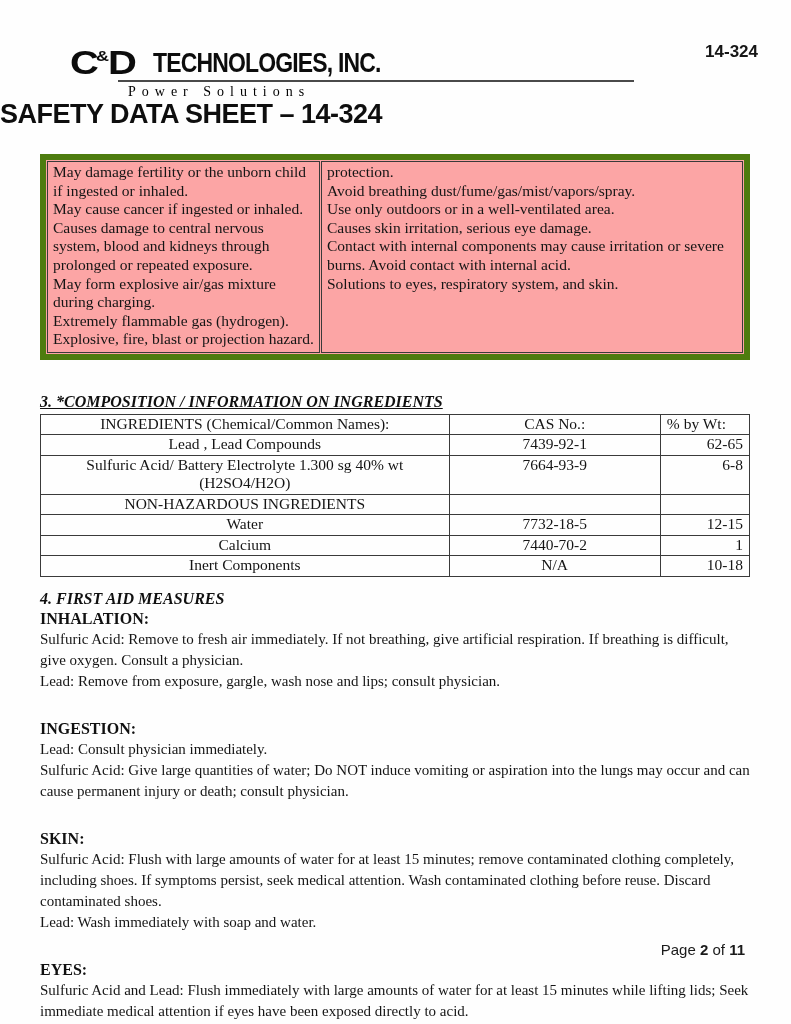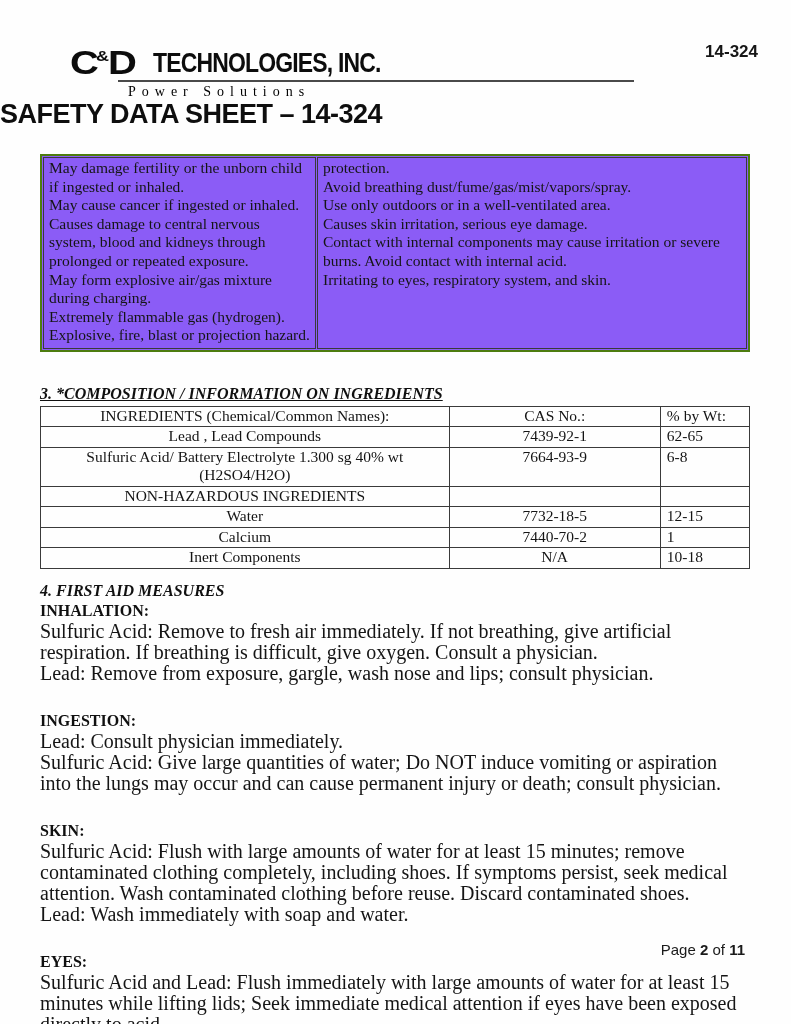--- a/index.html
+++ b/index.html
@@ -88,24 +88,24 @@
   .content {
     position: absolute;
     top: 154px;
     left: 40px;
     width: 710px;
   }
 
   
   .hazard-box {
     display: flex;
-    border: 2px solid #4d7c0f;
+    border: 6px solid #4d7c0f;
     padding: 1px;
     gap: 1px;
-    background: #8b5cf6;
+    background: #fca5a5;
   }
   .hazard-cell {
     border: 1px solid #3a3a3a;
     padding: 1px 5px 3px 5px;
     font-size: 15.5px;
     line-height: 18.6px;
     color: #151515;
   }
   .hazard-cell.left { width: 261px; flex: none; }
   .hazard-cell.right { flex: 1; }
@@ -128,42 +128,42 @@
     color: #141414;
   }
   .ingredients-table td {
     border: 1px solid #3a3a3a;
     padding: 0px 6px 1px 6px;
     vertical-align: top;
     text-align: center;
   }
   .ingredients-table .col-name { width: 400px; }
   .ingredients-table .col-cas  { width: 201px; }
-  .ingredients-table .col-wt   { width: 77px; text-align: left; }
+  .ingredients-table .col-wt   { width: 77px; text-align: right; }
   .ingredients-table td.hdr-wt { text-align: left; }
 
   
   .section4-heading {
     margin-top: 13px;
     font-weight: bold;
     font-style: italic;
     font-size: 16px;
     color: #101010;
   }
   .subsection { margin-top: 0; }
   .subsection + .subsection { margin-top: 26px; }
   .subsection-label {
     font-weight: bold;
     font-size: 16px;
     line-height: 21px;
     color: #101010;
   }
   .subsection p {
     margin: 0;
-    font-size: 20px;
+    font-size: 15px;
     line-height: 21px;
     color: #151515;
   }
 
   
   .page-footer {
     position: absolute;
     top: 941px;
     right: 46px;
     font-family: "Liberation Sans", sans-serif;
@@ -198,21 +198,21 @@
         <div>May form explosive air/gas mixture during charging.</div>
         <div>Extremely flammable gas (hydrogen).</div>
         <div>Explosive, fire, blast or projection hazard.</div>
       </div>
       <div class="hazard-cell right">
         <div>protection.</div>
         <div>Avoid breathing dust/fume/gas/mist/vapors/spray.</div>
         <div>Use only outdoors or in a well-ventilated area.</div>
         <div>Causes skin irritation, serious eye damage.</div>
         <div>Contact with internal components may cause irritation or severe burns. Avoid contact with internal acid.</div>
-        <div>Irritating to eyes, respiratory system, and skin.</div>
+        <div>Solutions to eyes, respiratory system, and skin.</div>
       </div>
     </div>
 
     <div class="section-heading">3. *COMPOSITION / INFORMATION ON INGREDIENTS</div>
 
     <table class="ingredients-table">
       <tbody>
           <tr>
         <td class="col-name">INGREDIENTS (Chemical/Common Names):</td>
         <td class="col-cas">CAS No.:</td>

